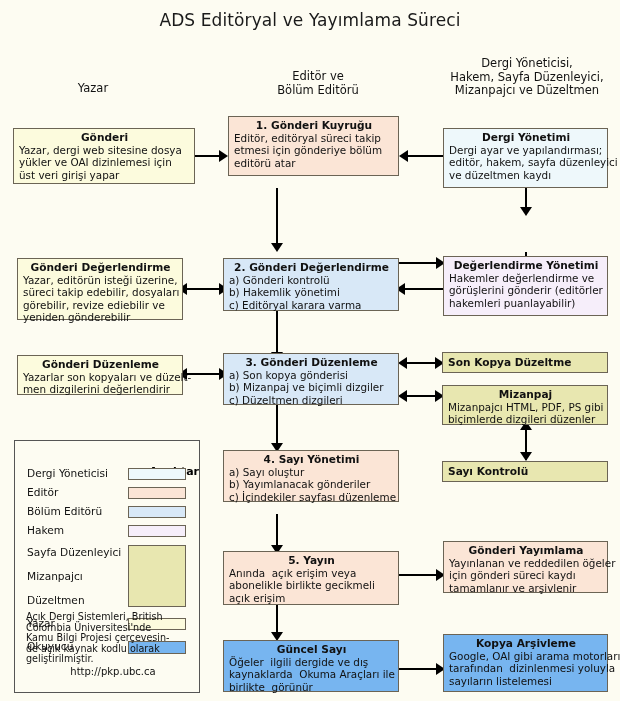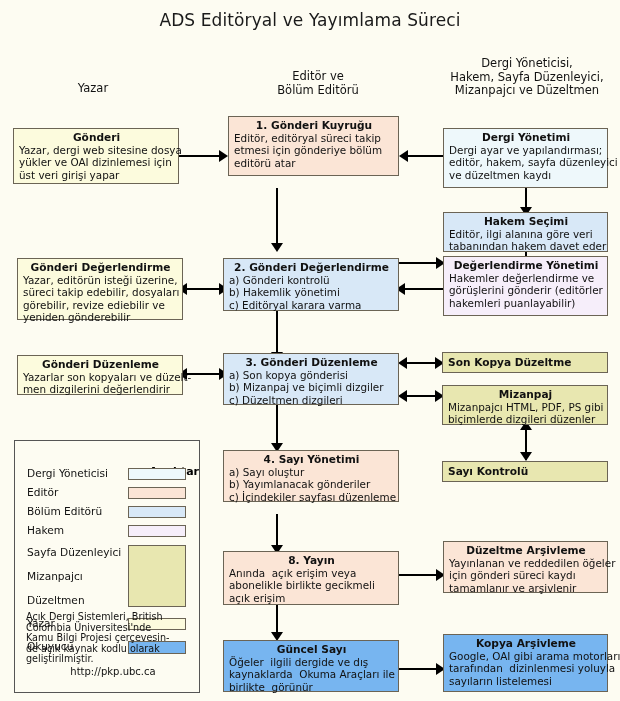--- a/index.html
+++ b/index.html
@@ -124,39 +124,35 @@
 
   <div class="ln hl" style="left:398px;top:574px;width:45px;"></div>
   <div class="ah r" style="left:436px;top:569px;"></div>
 
   <div class="ln vl" style="left:276px;top:605px;height:32px;"></div>
   <div class="ah d" style="left:271px;top:632px;"></div>
 
   <div class="ln hl" style="left:398px;top:668px;width:45px;"></div>
   <div class="ah r" style="left:436px;top:663px;"></div>
 
-  <div class="bx c-author" style="left:13px;top:128px;width:166px;height:56px;">
+  <div class="bx c-author" style="left:13px;top:128px;width:182px;height:56px;">
     <span class="h">Gönderi</span>
     <span class="l">Yazar,&nbsp;dergi&nbsp;web&nbsp;sitesine&nbsp;dosya<br>yükler&nbsp;ve&nbsp;OAI&nbsp;dizinlemesi&nbsp;için<br>üst&nbsp;veri&nbsp;girişi&nbsp;yapar</span>
   </div>
 
   <div class="bx c-editor" style="left:228px;top:116px;width:171px;height:60px;">
     <span class="h">1. Gönderi Kuyruğu</span>
     <span class="l">Editör,&nbsp;editöryal&nbsp;süreci&nbsp;takip<br>etmesi&nbsp;için&nbsp;gönderiye&nbsp;bölüm<br>editörü&nbsp;atar</span>
   </div>
 
   <div class="bx c-manager" style="left:443px;top:128px;width:165px;height:60px;">
     <span class="h">Dergi Yönetimi</span>
     <span class="l">Dergi&nbsp;ayar&nbsp;ve&nbsp;yapılandırması;<br>editör,&nbsp;hakem,&nbsp;sayfa&nbsp;düzenleyici<br>ve&nbsp;düzeltmen&nbsp;kaydı</span>
   </div>
 
-  <div class="bx c-section" style="left:443px;top:212px;width:165px;height:40px;">
-    <span class="h">Hakem Seçimi</span>
-    <span class="l">Editör,&nbsp;ilgi&nbsp;alanına&nbsp;göre&nbsp;veri<br>tabanından&nbsp;hakem&nbsp;davet&nbsp;eder</span>
-  </div>
 
   <div class="bx c-author" style="left:17px;top:258px;width:166px;height:62px;">
     <span class="h">Gönderi Değerlendirme</span>
     <span class="l">Yazar,&nbsp;editörün&nbsp;isteği&nbsp;üzerine,<br>süreci&nbsp;takip&nbsp;edebilir,&nbsp;dosyaları<br>görebilir,&nbsp;revize&nbsp;ediebilir&nbsp;ve<br>yeniden&nbsp;gönderebilir</span>
   </div>
 
   <div class="bx c-section" style="left:223px;top:258px;width:176px;height:53px;">
     <span class="h">2. Gönderi Değerlendirme</span>
     <span class="l">a)&nbsp;Gönderi&nbsp;kontrolü<br>b)&nbsp;Hakemlik&nbsp;yönetimi<br>c)&nbsp;Editöryal&nbsp;karara&nbsp;varma</span>
   </div>
@@ -188,26 +184,26 @@
   <div class="bx c-layout onlyh" style="left:442px;top:461px;width:166px;height:21px;">
     <span class="h">Sayı Kontrolü</span>
   </div>
 
   <div class="bx c-editor" style="left:223px;top:450px;width:176px;height:52px;">
     <span class="h">4. Sayı Yönetimi</span>
     <span class="l">a)&nbsp;Sayı&nbsp;oluştur<br>b)&nbsp;Yayımlanacak&nbsp;gönderiler<br>c)&nbsp;İçindekiler&nbsp;sayfası&nbsp;düzenleme</span>
   </div>
 
   <div class="bx c-editor" style="left:223px;top:551px;width:176px;height:54px;">
-    <span class="h">8. Yayın</span>
+    <span class="h">5. Yayın</span>
     <span class="l">Anında&nbsp;&nbsp;açık&nbsp;erişim&nbsp;veya<br>abonelikle&nbsp;birlikte&nbsp;gecikmeli<br>açık&nbsp;erişim</span>
   </div>
 
   <div class="bx c-editor" style="left:443px;top:541px;width:165px;height:52px;">
-    <span class="h">Düzeltme Arşivleme</span>
+    <span class="h">Gönderi Yayımlama</span>
     <span class="l">Yayınlanan&nbsp;ve&nbsp;reddedilen&nbsp;öğeler<br>için&nbsp;gönderi&nbsp;süreci&nbsp;kaydı<br>tamamlanır&nbsp;ve&nbsp;arşivlenir</span>
   </div>
 
   <div class="bx c-reader" style="left:223px;top:640px;width:176px;height:52px;">
     <span class="h">Güncel Sayı</span>
     <span class="l">Öğeler&nbsp;&nbsp;ilgili&nbsp;dergide&nbsp;ve&nbsp;dış<br>kaynaklarda&nbsp;&nbsp;Okuma&nbsp;Araçları&nbsp;ile<br>birlikte&nbsp;&nbsp;görünür</span>
   </div>
 
   <div class="bx c-reader" style="left:443px;top:634px;width:165px;height:58px;">
     <span class="h">Kopya Arşivleme</span>

